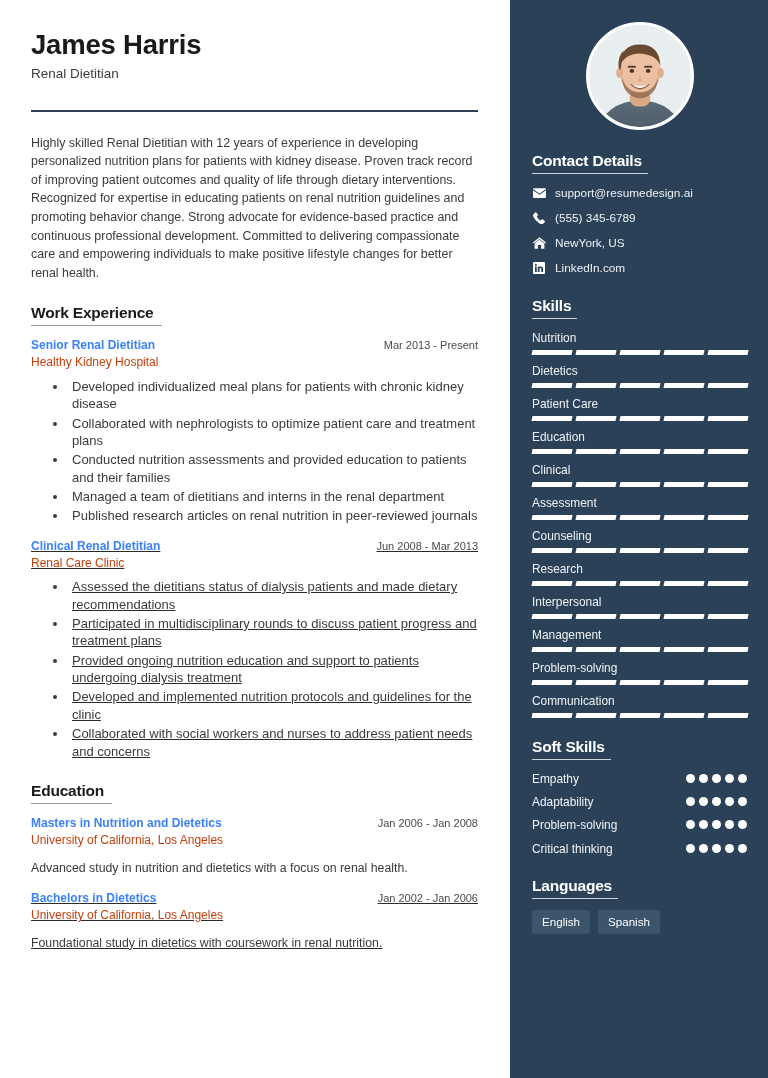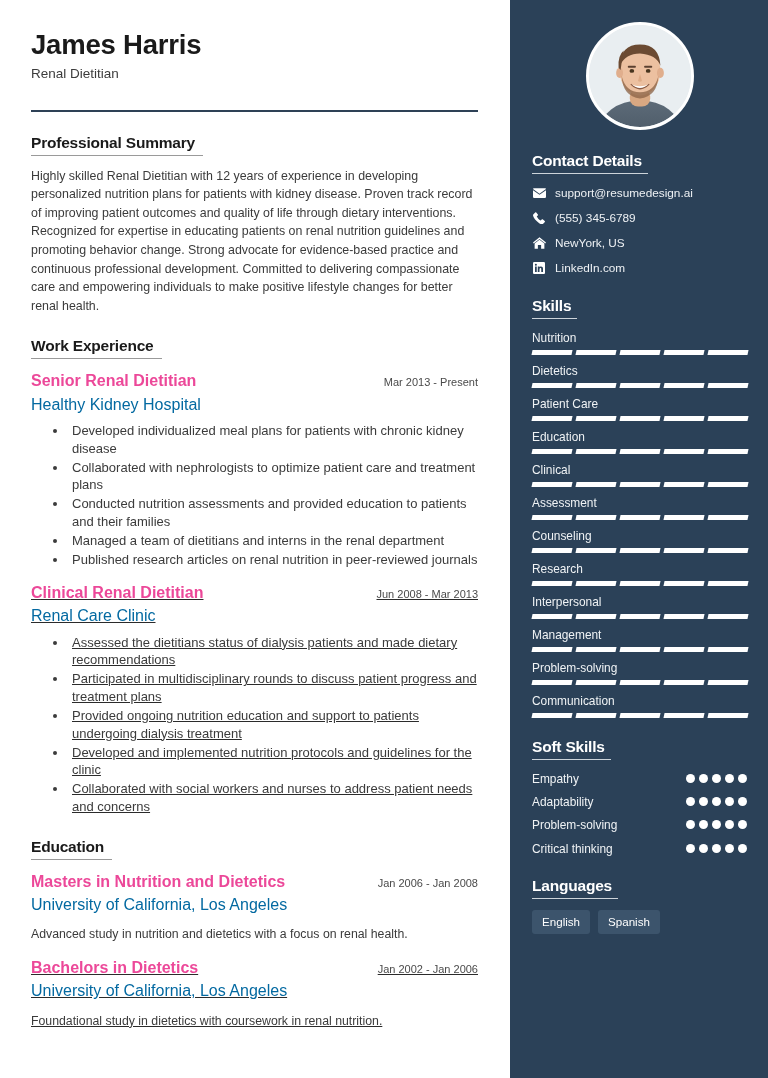--- a/index.html
+++ b/index.html
@@ -77,34 +77,34 @@
   .entry { margin-bottom: 13px; }
   .entry:last-child { margin-bottom: 0; text-decoration: underline; }
 
   .entry-head {
     display: flex;
     justify-content: space-between;
     align-items: baseline;
     gap: 10px;
   }
   .entry-role {
-    font-size: 16px;
+    font-size: 12px;
     font-weight: bold;
-    color: #ec4899;
+    color: #3b82f6;
     line-height: 1.35;
   }
   .entry-date {
     font-size: 11px;
     color: #4a4a4a;
     white-space: nowrap;
     flex-shrink: 0;
   }
   .entry-org {
-    font-size: 16px;
-    color: #0369a1;
+    font-size: 12px;
+    color: #c2410c;
     line-height: 1.45;
     margin-top: 1px;
   }
   .entry-desc {
     font-size: 12.3px;
     color: #3b3b3b;
     line-height: 1.5;
     margin-top: 9px;
   }
 
@@ -247,21 +247,20 @@
 
   <div class="main">
 
     <div>
       <h1 class="name">James Harris</h1>
       <p class="job-title">Renal Dietitian</p>
     </div>
     <div class="header-rule"></div>
 
     <div class="section">
-      <div class="section-title">Professional Summary</div>
       <p class="summary-text">Highly skilled Renal Dietitian with 12 years of experience in developing personalized nutrition plans for patients with kidney disease. Proven track record of improving patient outcomes and quality of life through dietary interventions. Recognized for expertise in educating patients on renal nutrition guidelines and promoting behavior change. Strong advocate for evidence-based practice and continuous professional development. Committed to delivering compassionate care and empowering individuals to make positive lifestyle changes for better renal health.</p>
     </div>
 
     <div class="section">
       <div class="section-title">Work Experience</div>
 
       <div class="entry">
         <div class="entry-head">
           <span class="entry-role">Senior Renal Dietitian</span>
           <span class="entry-date">Mar 2013 - Present</span>

